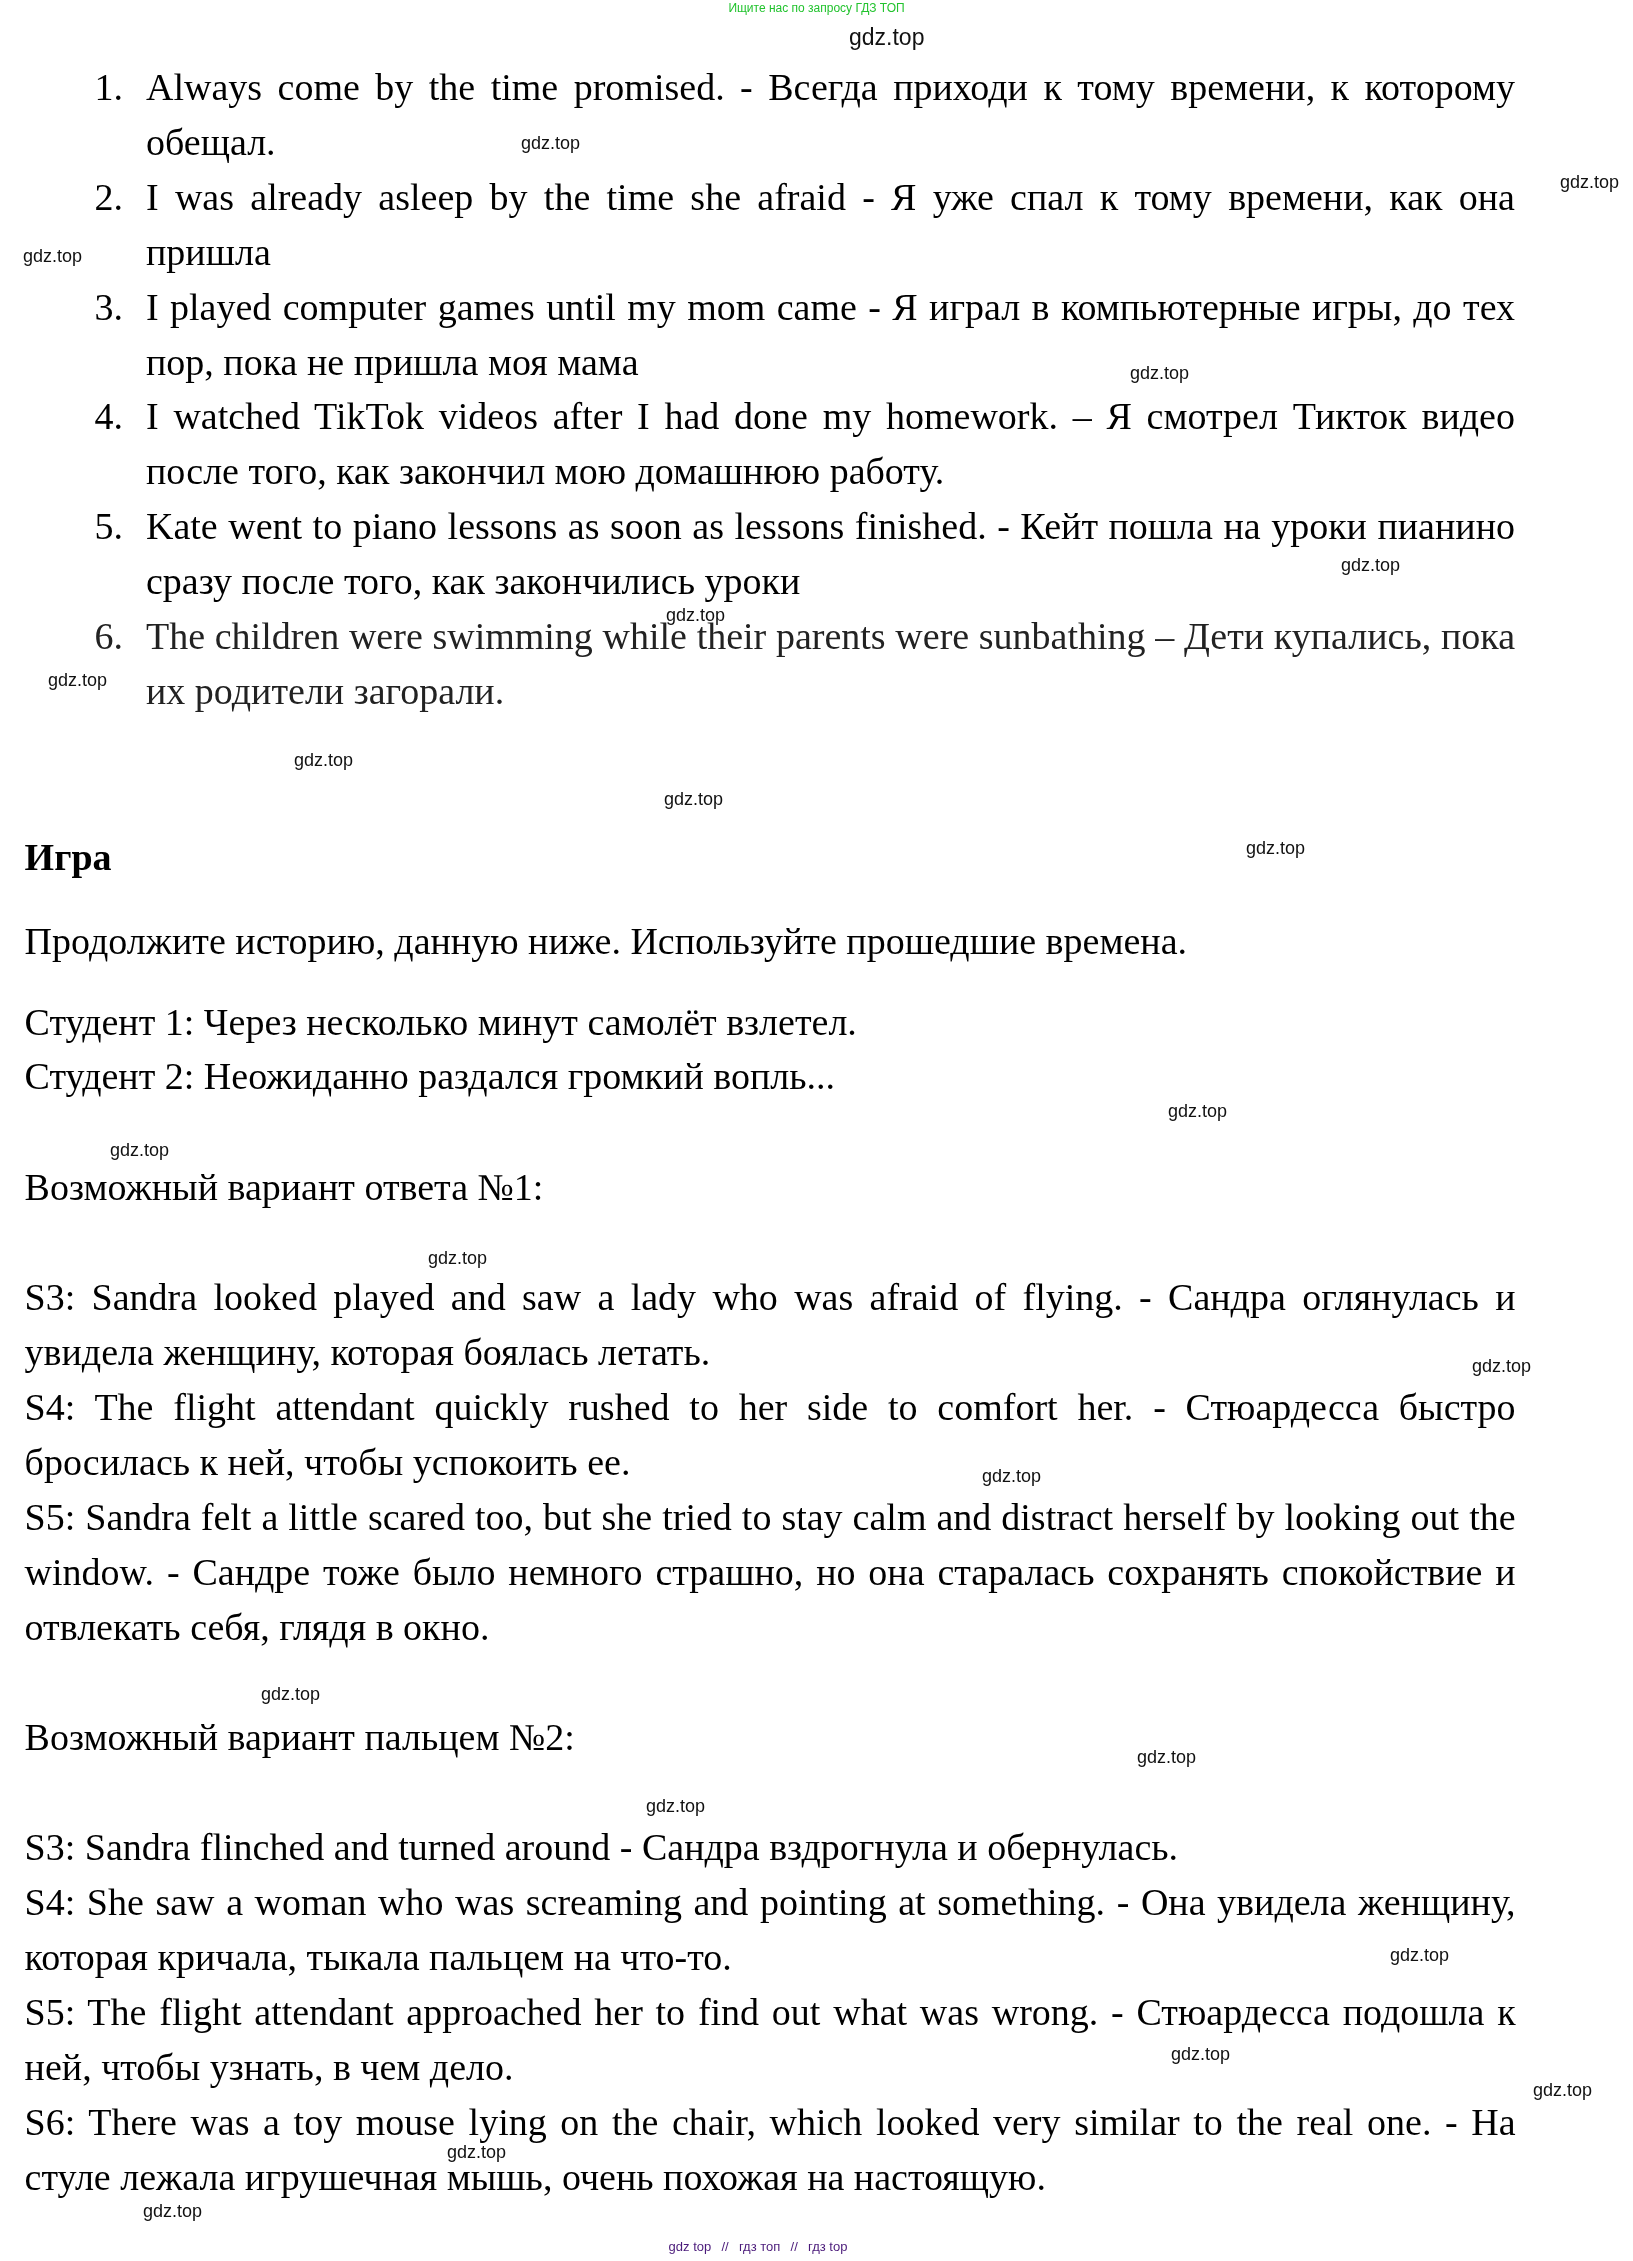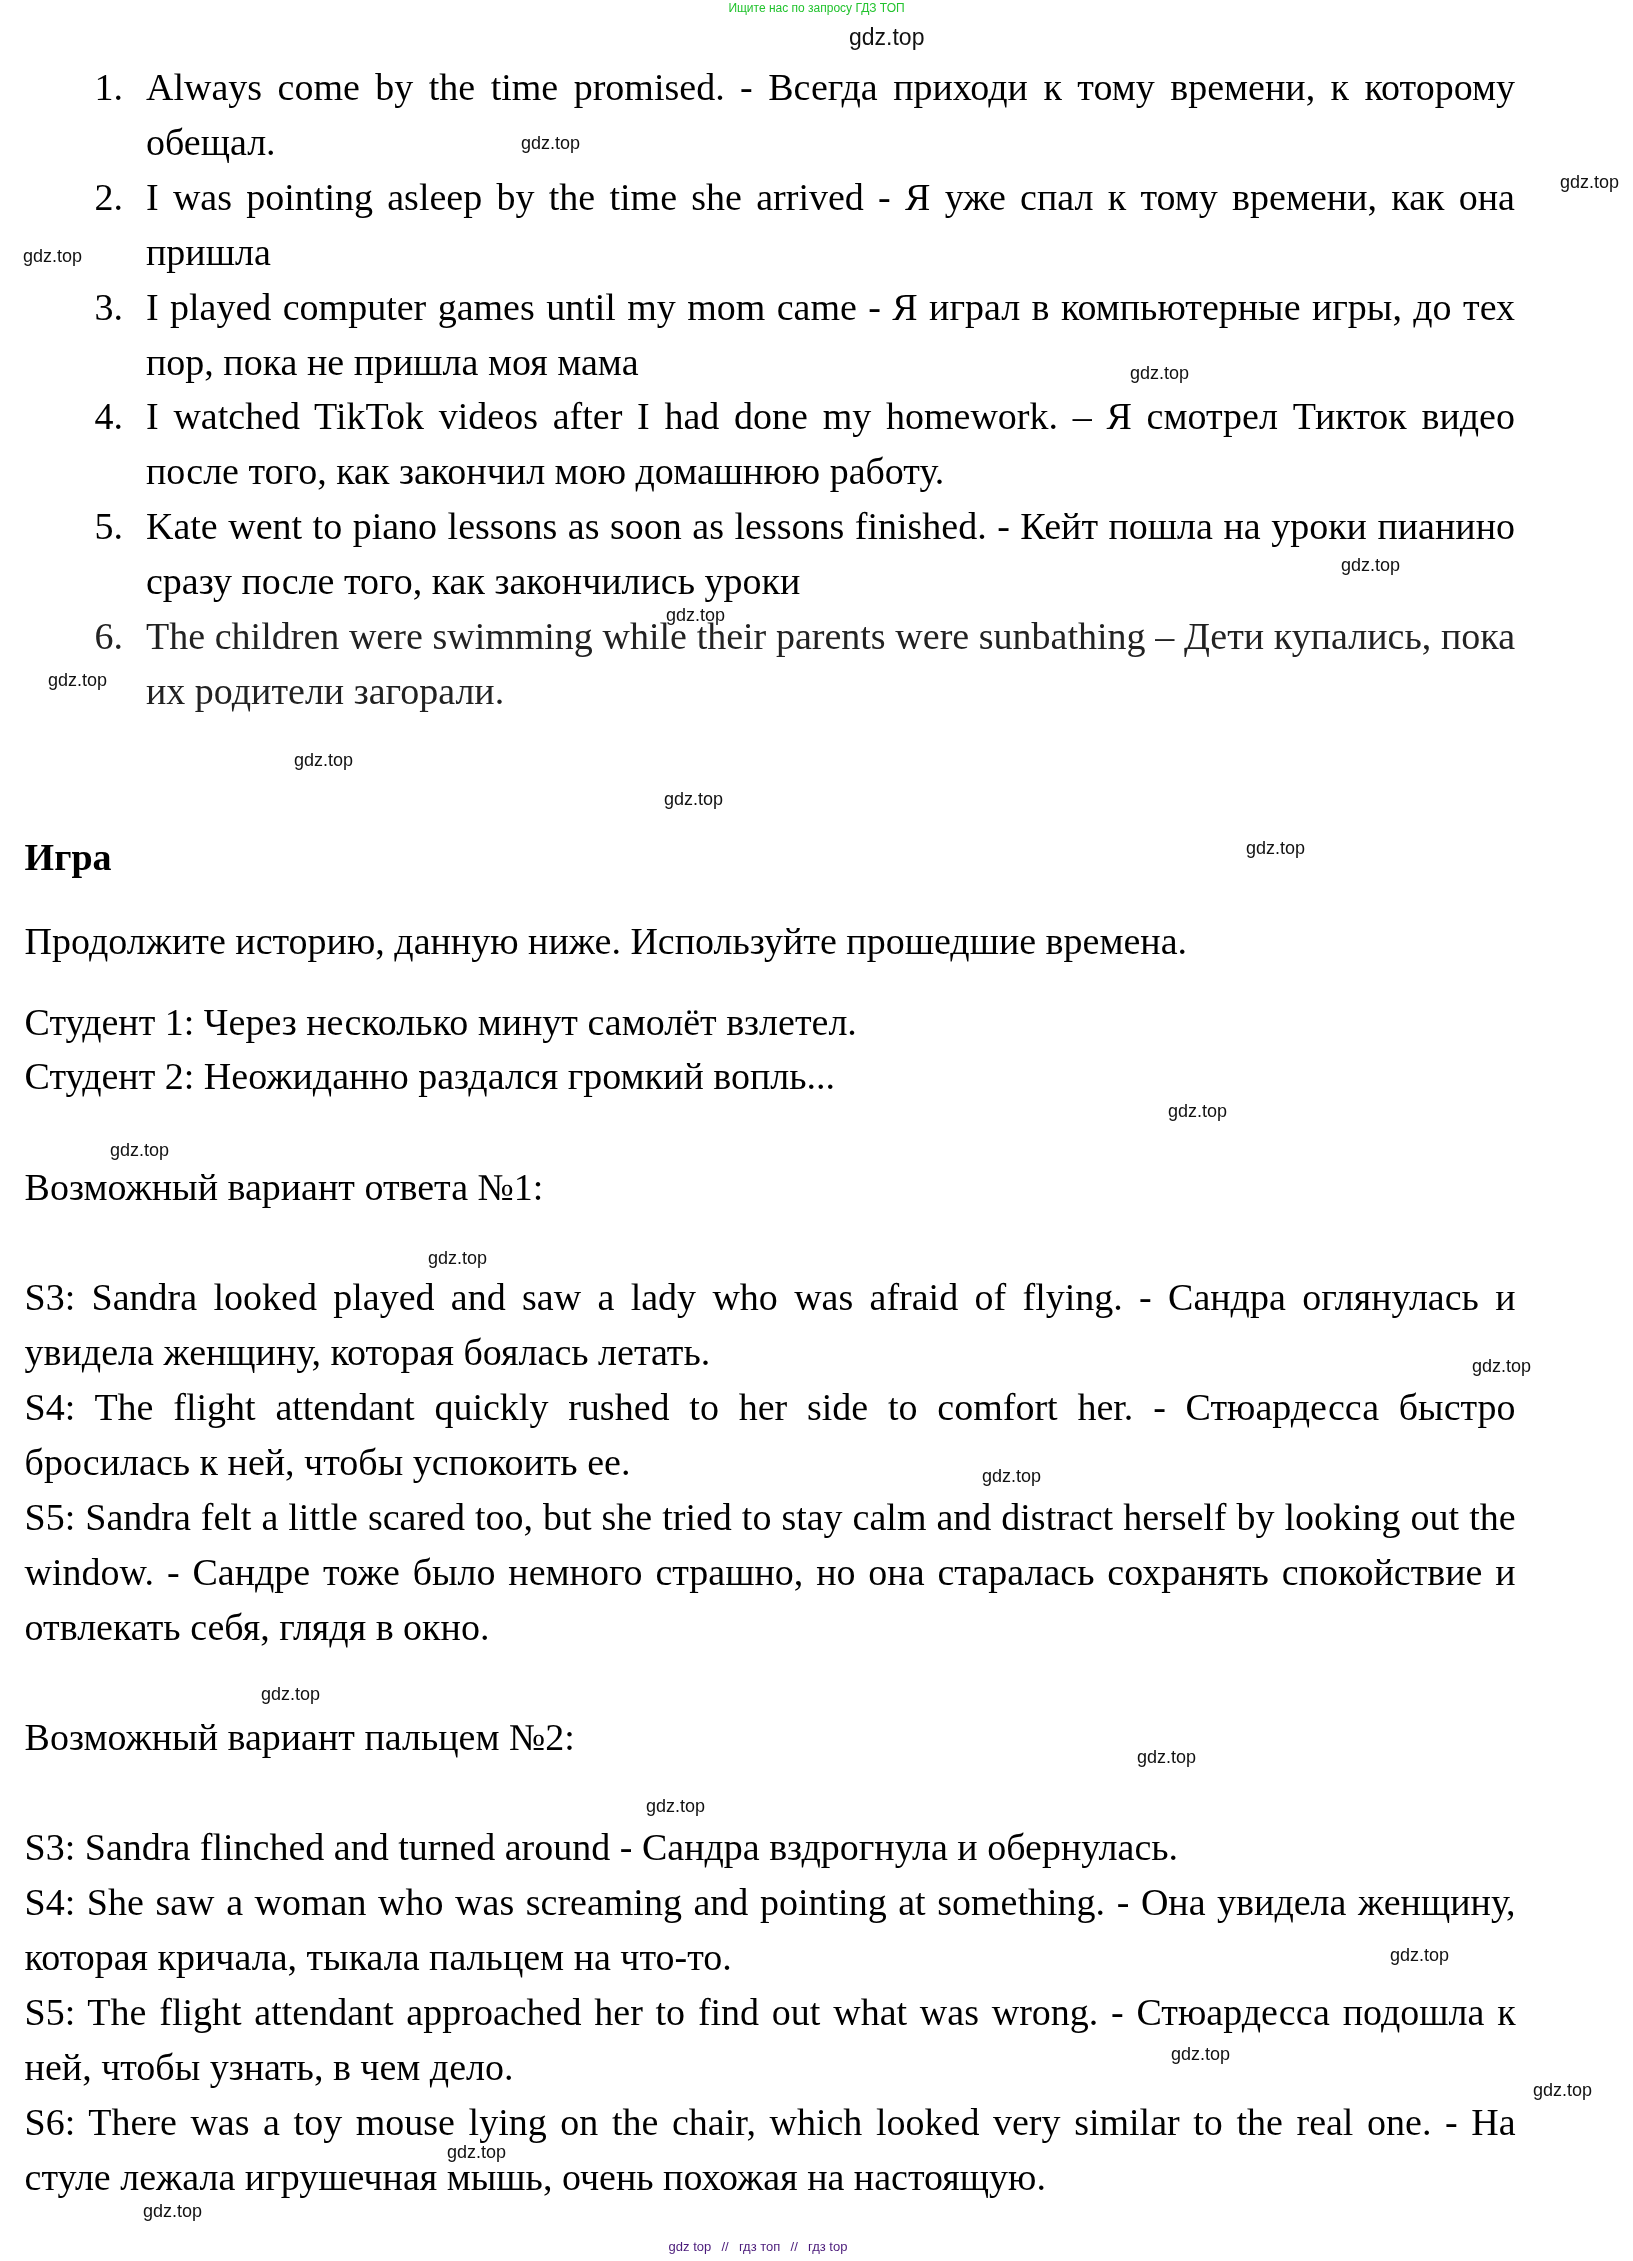--- a/index.html
+++ b/index.html
@@ -52,21 +52,21 @@
   <div class="wm sm" style="left:1533px; top:2078px;">gdz.top</div>
   <div class="wm sm" style="left:447px; top:2140px;">gdz.top</div>
   <div class="wm sm" style="left:143px; top:2199px;">gdz.top</div>
 
   <div class="list-item serif" style="top:60px;">
     <span class="num">1.</span>
     <span class="txt">Always come by the time promised. - Всегда приходи к тому времени, к которому обещал.</span>
   </div>
   <div class="list-item serif" style="top:170px;">
     <span class="num">2.</span>
-    <span class="txt">I was pointing asleep by the time she arrived - Я уже спал к тому времени, как она пришла</span>
+    <span class="txt">I was already asleep by the time she afraid - Я уже спал к тому времени, как она пришла</span>
   </div>
   <div class="list-item serif" style="top:280px;">
     <span class="num">3.</span>
     <span class="txt">I played computer games until my mom came - Я играл в компьютерные игры, до тех пор, пока не пришла моя мама</span>
   </div>
   <div class="list-item serif" style="top:389px;">
     <span class="num">4.</span>
     <span class="txt">I watched TikTok videos after I had done my homework. – Я смотрел Тикток видео после того, как закончил мою домашнюю работу.</span>
   </div>
   <div class="list-item serif" style="top:499px;">

